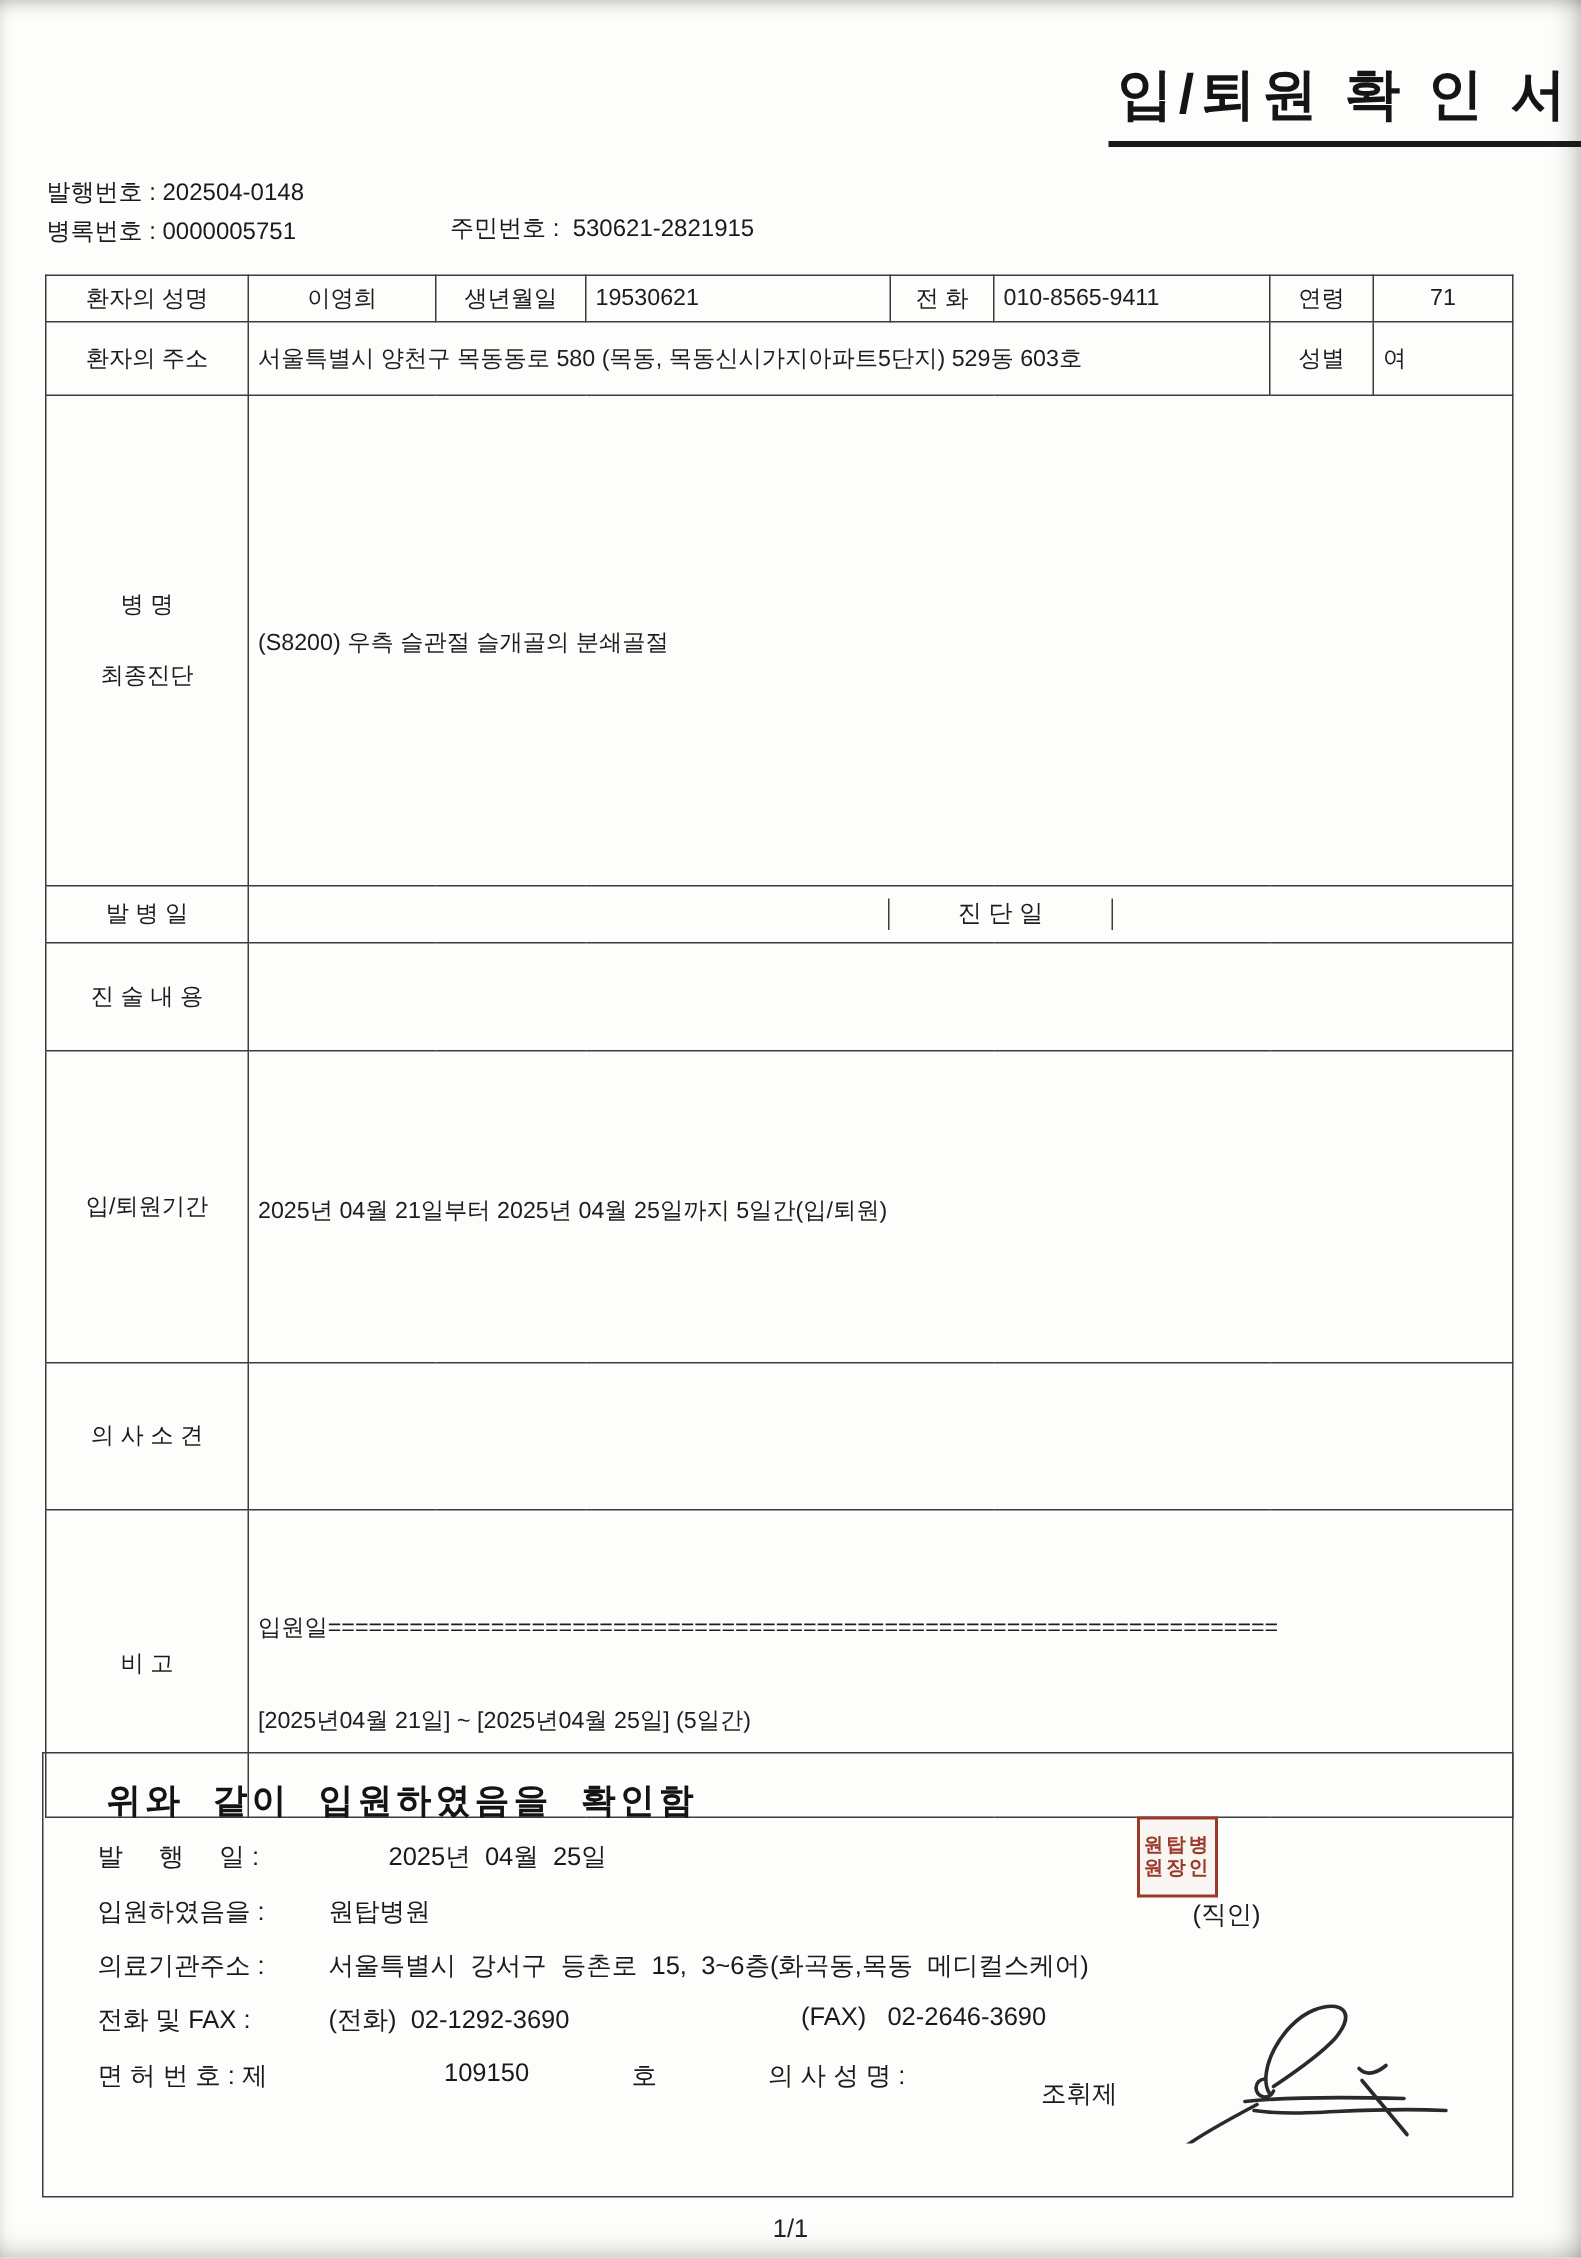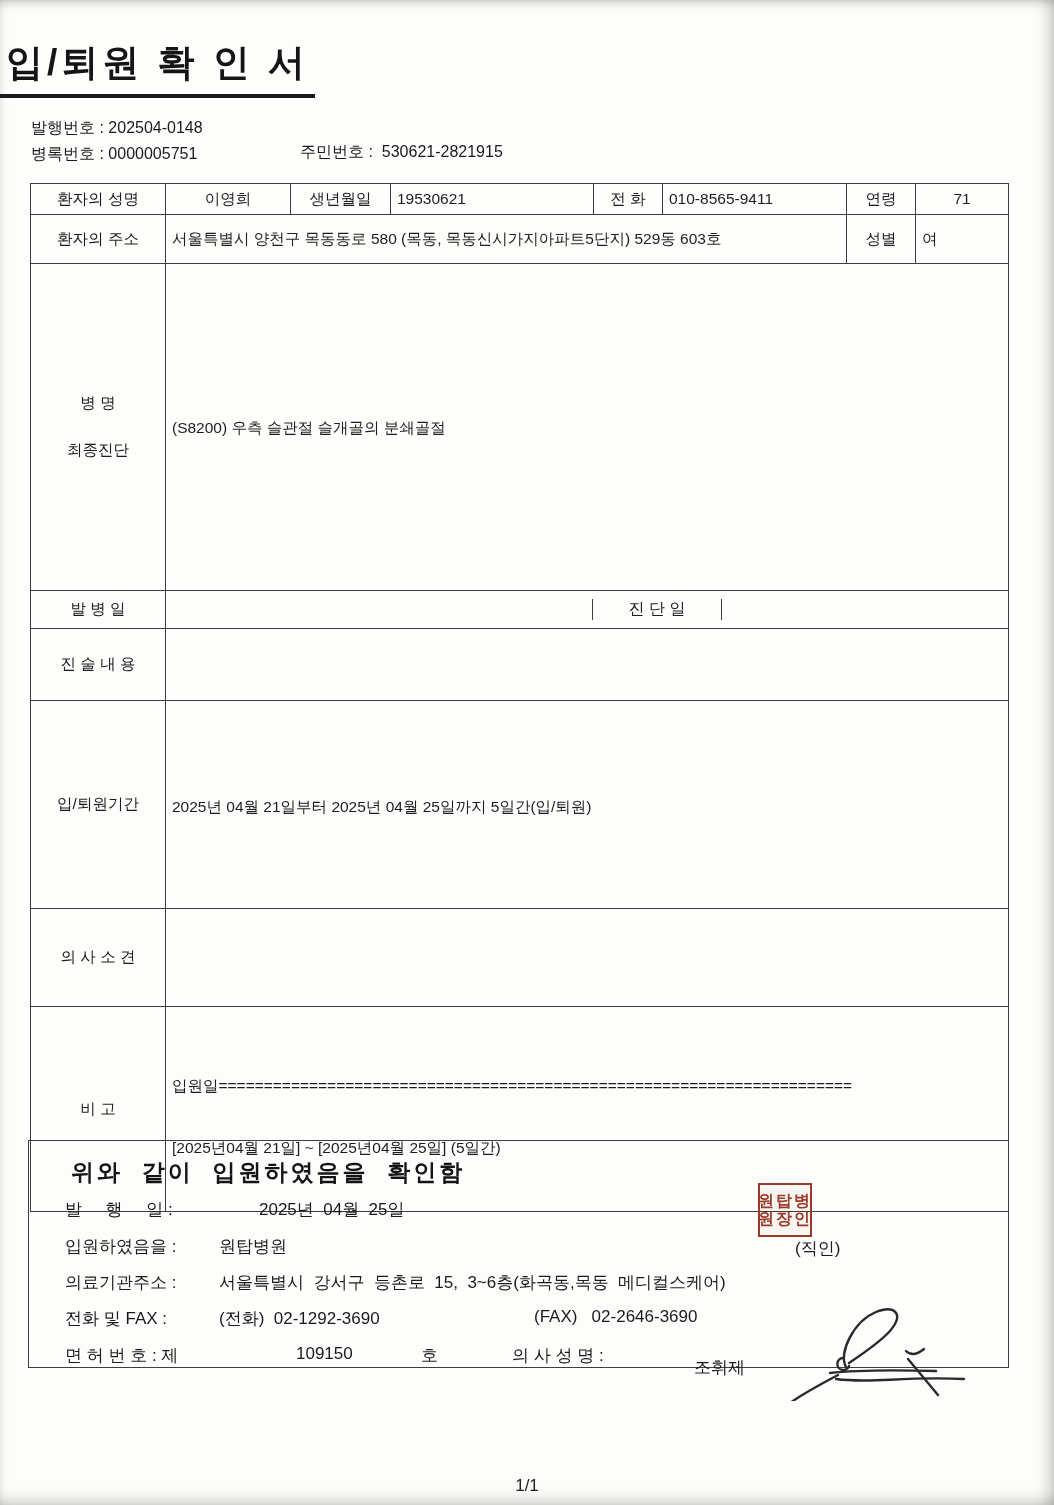--- a/index.html
+++ b/index.html
@@ -5,21 +5,21 @@
   * { margin:0; padding:0; box-sizing:border-box; }
   html,body { background:#e9e9e7; }
   body { width:1054px; height:1505px; font-family:"Liberation Sans", sans-serif; color:#1d1d1d; }
   .sheet {
     position:relative; width:1054px; height:1505px; background:#fdfdfb; overflow:hidden;
     box-shadow: inset 0 10px 12px -9px rgba(0,0,0,.28),
                 inset -16px 0 18px -13px rgba(0,0,0,.25),
                 inset 0 -14px 16px -11px rgba(0,0,0,.22),
                 inset 10px 0 14px -12px rgba(0,0,0,.12);
   }
-  .title-wrap { position:absolute; left:0; right:0; top:38px; text-align:left; }
+  .title-wrap { position:absolute; left:0; right:0; top:38px; text-align:right; }
   .title-text {
     display:inline-block; font-size:37px; font-weight:bold; letter-spacing:4px;
     color:#151515; border-bottom:4px solid #1a1a1a; padding:0 6px 6px 6px;
   }
   .meta { position:absolute; font-size:16px; white-space:pre; color:#1a1a1a; }
   #meta-issue  { left:31px;  top:118px; }
   #meta-record { left:31px;  top:144px; }
   #meta-resident { left:300px; top:142px; }
 
   table.form {
@@ -30,29 +30,29 @@
   td.lab { text-align:center; white-space:pre; color:#1b1b1b; }
   td.val { white-space:pre; }
   td.center { text-align:center; }
   td.topleft { vertical-align:top; }
   td.nopad { padding:0; }
 
   .disease-labels { display:flex; flex-direction:column; align-items:center; gap:26px; }
   .onset-flex { display:flex; height:100%; align-items:stretch; }
   .onset-spacer1 { width:420px; }
   .onset-diagdate {
-    width:130px; border-left:1.6px solid #3d3d3d; border-right:1.6px solid #3d3d3d;
+    width:150px; border-left:1.6px solid #3d3d3d; border-right:1.6px solid #3d3d3d;
     display:flex; align-items:center; justify-content:center; white-space:pre; font-size:16px;
   }
   .onset-spacer2 { flex:1; }
 
   .remarks-line { white-space:pre; line-height:1.7; }
 
   .footer-box {
-    position:absolute; left:28px; top:1140px; width:981px; height:228px;
+    position:absolute; left:28px; top:1168px; width:981px; height:297px;
     border:1.8px solid #3d3d3d; background:transparent;
   }
   .fb-item { position:absolute; font-size:17px; white-space:pre; color:#1a1a1a; }
   #fb-confirm { left:42px; top:16px; font-size:23px; font-weight:bold; letter-spacing:3px; color:#141414; }
   #fb-issue-label   { left:36px;  top:57px; }
   #fb-issue-value   { left:230px; top:57px; }
   #fb-orgname-label { left:36px;  top:94px; }
   #fb-orgname-value { left:190px; top:94px; }
   #fb-orgaddr-label { left:36px;  top:130px; }
   #fb-orgaddr-value { left:190px; top:130px; }
@@ -62,21 +62,21 @@
   #fb-lic-label     { left:36px;  top:203px; }
   #fb-lic-no        { left:267px; top:203px; }
   #fb-lic-suffix    { left:392px; top:203px; }
   #fb-doc-label     { left:483px; top:203px; }
   #fb-doc-name      { left:665px; top:203px;margin-top:12px; }
 
   .seal {
     position:absolute; left:729px; top:42px; width:54px; height:54px;
     border:2.5px solid #9a3a28; color:#9a3a28; display:flex; flex-direction:column;
     align-items:center; justify-content:center; line-height:1.15;
-    font-size:16px; font-weight:bold; letter-spacing:2px; white-space:pre;
+    font-size:13px; font-weight:bold; letter-spacing:2px; white-space:pre;
     background:rgba(154,58,40,.04);
   }
   .seal-caption { position:absolute; left:766px; top:96px; font-size:17px; white-space:pre; }
   .signature { position:absolute; left:757px; top:150px; width:200px; height:110px; }
 
   .page-num { position:absolute; left:0; right:0; top:1476px; text-align:center; font-size:17px; color:#222; }
 </style>
 </head>
 <body>
 

